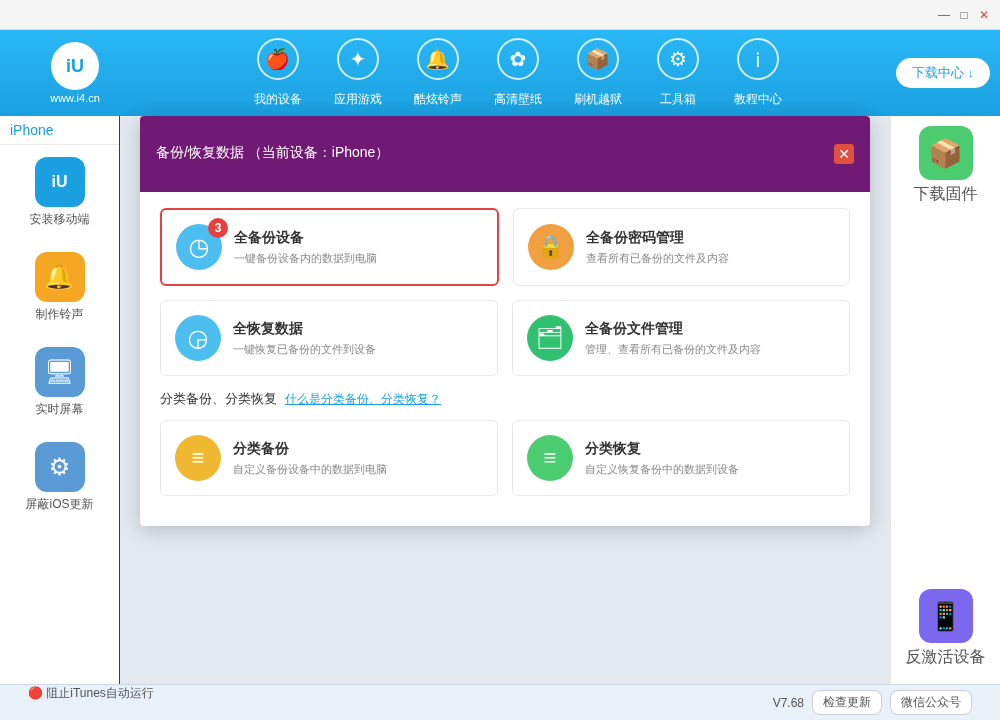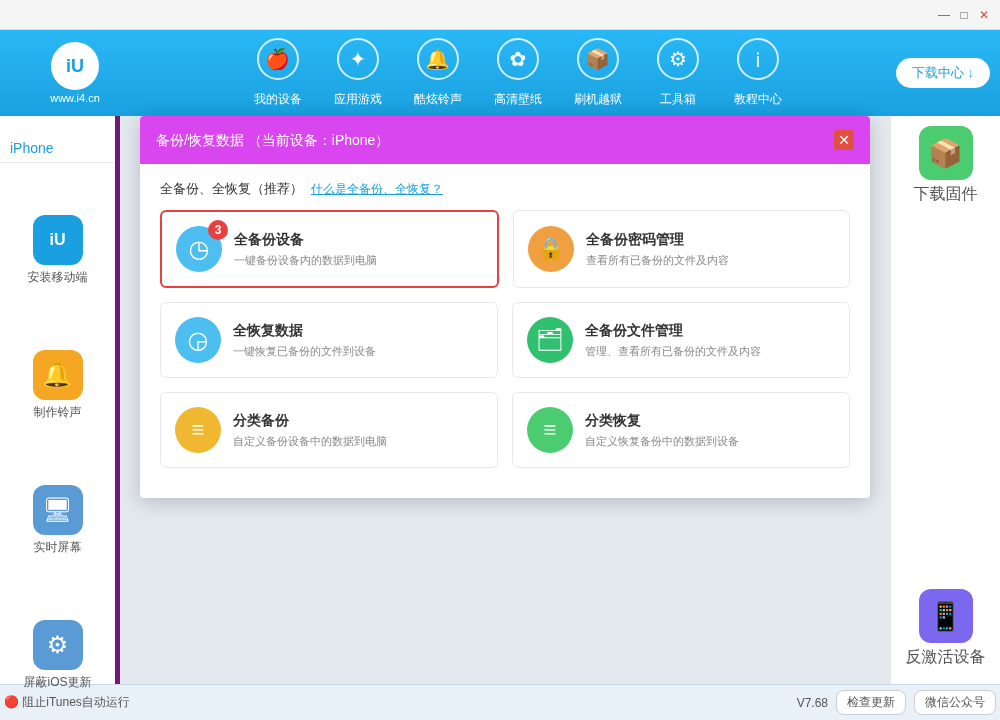--- a/index.html
+++ b/index.html
@@ -66,26 +66,25 @@
     
     .main {
       display: flex;
       height: calc(720px - 86px - 30px - 36px);
     }
 
     
     .sidebar {
       width: 120px;
       background: #fff;
-      border-right: 5px solid #701a75;
+      border-right: 1px solid #701a75;
       display: flex;
       flex-direction: column;
       align-items: center;
-      padding-top: 18px;
-      gap: 40px;
+      padding-top: 0;
     }
     .device-tab {
       width: 100%;
       padding: 6px 10px;
       font-size: 14px;
       color: #1aa0e0;
       border-bottom: 1px solid #e8e8e8;
       cursor: pointer;
     }
     .sidebar-item {
@@ -137,27 +136,27 @@
       padding-top: 0;
     }
     .modal {
       background: #fff;
       width: 730px;
       border-radius: 4px;
       box-shadow: 0 4px 20px rgba(0,0,0,0.2);
       margin-top: 0;
     }
     .modal-header {
-      background: #d946ef;
+      background: #701a75;
       color: #fff;
-      padding: 14px 16px;
+      padding: 28px 16px;
       font-size: 14px;
       border-radius: 4px 4px 0 0;
       display: flex;
-      align-items: flex-end;
+      align-items: flex-start;
       justify-content: space-between;
     }
     .modal-close {
       background: #e05040; color: #fff; border: none; border-radius: 3px;
       width: 20px; height: 20px; cursor: pointer; font-size: 14px;
       display: flex; align-items: center; justify-content: center;
     }
     .modal-body { padding: 16px 20px; }
 
     .section-title {
@@ -201,23 +200,22 @@
       position: absolute; top: -6px; right: -6px;
     }
     .card-icon-wrap { position: relative; }
 
     
     .statusbar {
       height: 36px;
       background: #e8f0f8;
       border-top: 1px solid #ccd8e8;
       display: flex;
-      align-items: center;
       justify-content: space-between;
-      padding: 0 4px;
+      padding: 0 28px;
       font-size: 12px;
       color: #555;
     }
     .status-right { display: flex; align-items: center; gap: 8px; }
     .status-btn {
       background: #fff; border: 1px solid #ccd; border-radius: 8px;
       padding: 3px 10px; font-size: 12px; cursor: pointer; color: #555;
     }
 
     .icon-blue { background: #4dbef0; }
@@ -297,24 +295,20 @@
 
   <div class="content">
     <div class="modal-overlay">
       <div class="modal">
         <div class="modal-header">
           <span>备份/恢复数据  （当前设备：iPhone）</span>
           <button class="modal-close">✕</button>
         </div>
         <div class="modal-body">
 
-          <div class="section-title">
-            <span>全备份、全恢复（推荐）</span>
-            <span class="section-link">什么是全备份、全恢复？</span>
-          </div>
 
           <div class="cards-row">
 
             <div class="card highlighted">
               <div class="card-icon-wrap">
                 <div class="card-icon icon-blue" style="color:#fff;font-size:24px;">◷</div>
                 <div class="badge">3</div>
               </div>
               <div class="card-text">
                 <div class="card-title">全备份设备</div>
@@ -341,20 +335,24 @@
             </div>
             <div class="card">
               <div class="card-icon" style="background:#30c070;color:#fff;font-size:22px;">🗂</div>
               <div class="card-text">
                 <div class="card-title">全备份文件管理</div>
                 <div class="card-desc">管理、查看所有已备份的文件及内容</div>
               </div>
             </div>
           </div>
 
+          <div class="section-title">
+            <span>分类备份、分类恢复</span>
+            <span class="section-link">什么是分类备份、分类恢复？</span>
+          </div>
 
           <div class="cards-row">
             <div class="card">
               <div class="card-icon" style="background:#f0b830;color:#fff;font-size:22px;font-weight:bold;">≡</div>
               <div class="card-text">
                 <div class="card-title">分类备份</div>
                 <div class="card-desc">自定义备份设备中的数据到电脑</div>
               </div>
             </div>
             <div class="card">

